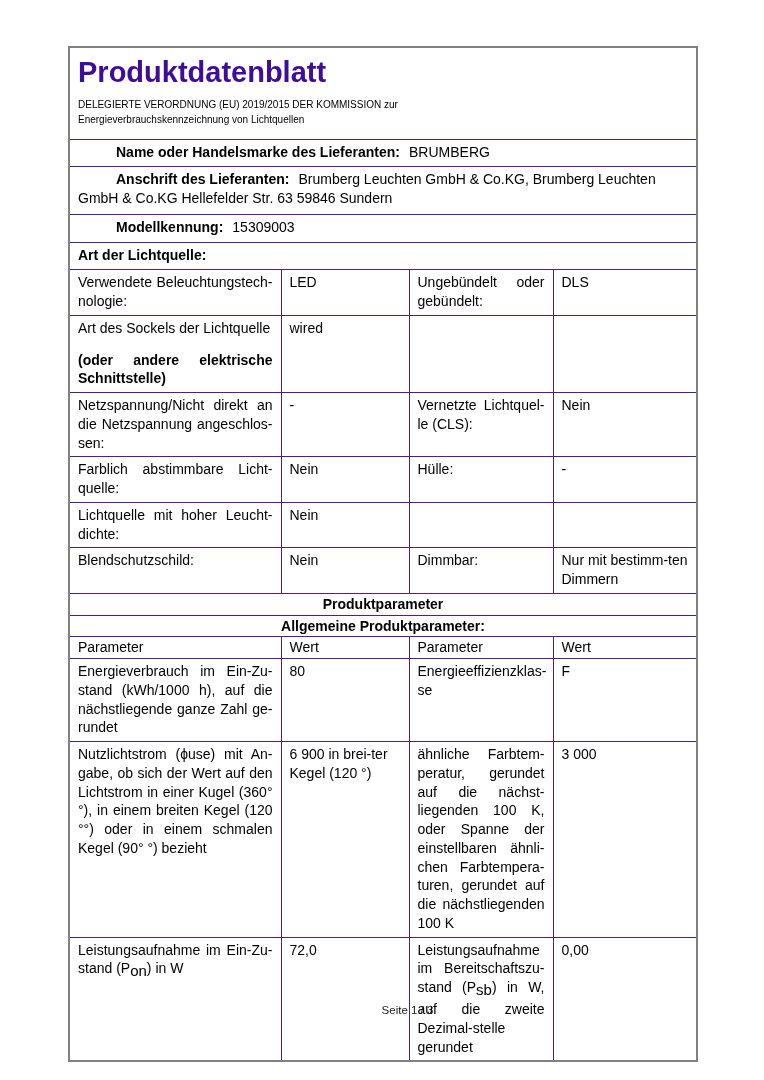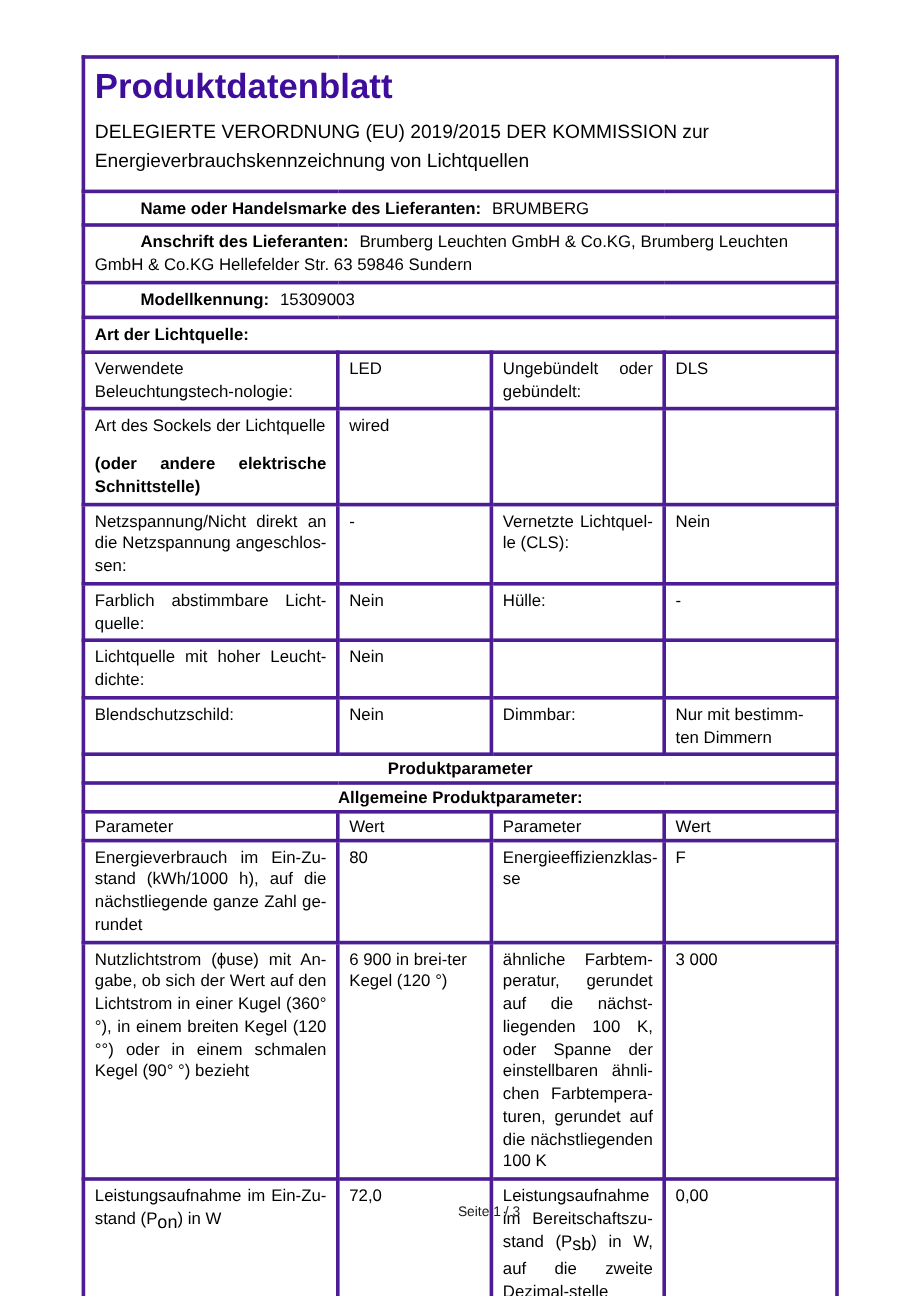--- a/index.html
+++ b/index.html
@@ -10,36 +10,36 @@
     font-family:"Liberation Sans", sans-serif;
     color:#000000;
     overflow:hidden;
   }
   table.doc{
     position:absolute;left:68px;top:46px;width:628px;
     border-collapse:collapse;table-layout:fixed;
     border:2px solid #808080;
   }
   table.doc td{
-    border:3px solid #4c1d95;
+    border:1px solid #4c1d95;
     vertical-align:top;
     padding:3px 8px 4px 8px;
     font-size:14px;
     line-height:1.34;
     overflow:hidden;
   }
   .header-cell{padding:8px 8px 12px 8px !important;}
   .title{
     color:#3E0D9C;
     font-size:29px;
     font-weight:bold;
     line-height:1.15;
     margin-bottom:9px;
   }
-  .subtitle div{font-size:16px;line-height:1.45;}
+  .subtitle div{font-size:10px;line-height:1.45;}
   .lblrow b{font-weight:bold;padding-left:38px;}
   .lblrow .val{margin-left:9px;}
   .just{text-align:justify;}
   .ctr{text-align:left;}
   .band{
     text-align:center;font-weight:bold;
     padding:1px 8px !important;
     margin-top:16px;
   }
   .hdrcell{padding:1px 8px !important;}

